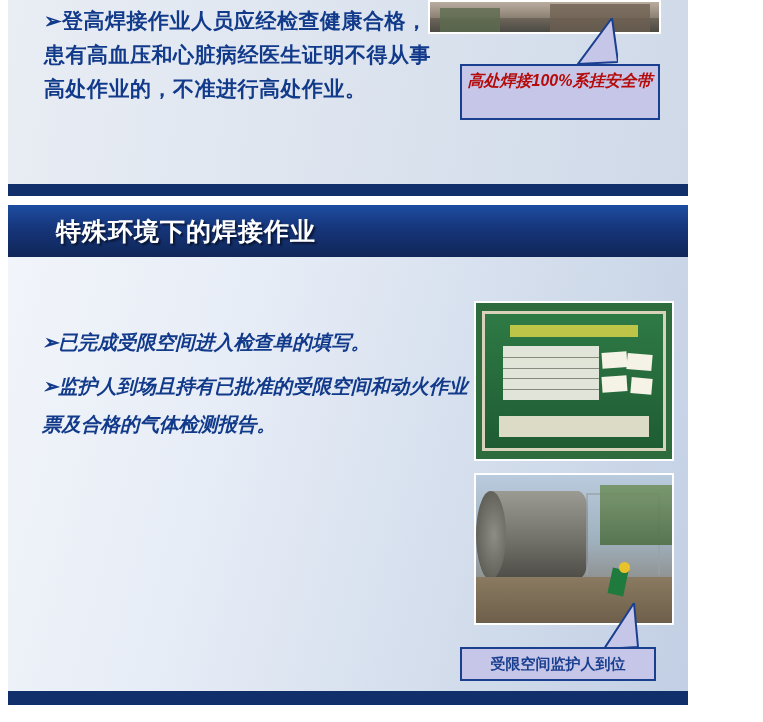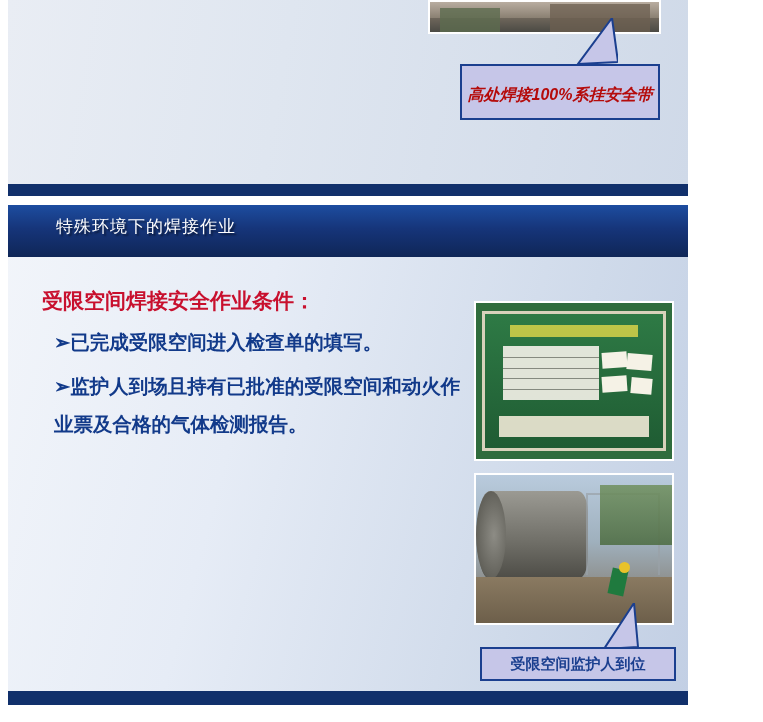--- a/index.html
+++ b/index.html
@@ -82,21 +82,21 @@
     width: 200px;
     height: 56px;
     background: #c6c6e8;
     border: 2px solid #1b3f8f;
     color: #b50b0b;
     font-size: 16px;
     font-weight: bold;
     font-style: italic;
     text-align: center;
     line-height: 26px;
-    padding-top: 16px;
+    padding-top: 2px;
     box-sizing: border-box;
   }
   .s1-pointer {
     position: absolute;
     left: 560px;
     top: 18px;
     width: 50px;
     height: 48px;
   }
 
@@ -124,22 +124,22 @@
     top: 0;
     width: 680px;
     height: 52px;
     background: linear-gradient(180deg,#1d4da0 0%, #16357a 45%, #0f2657 100%);
   }
   .s2-title {
     position: absolute;
     left: 48px;
     top: 10px;
     color: #ffffff;
-    font-size: 17px;
-    font-weight: normal;
+    font-size: 25px;
+    font-weight: bold;
     letter-spacing: 1px;
     text-shadow: 2px 2px 2px rgba(0,0,0,.55);
   }
   .s2-sub {
     position: absolute;
     left: 34px;
     top: 82px;
     color: #c8102e;
     font-size: 21px;
     font-weight: bold;
@@ -148,21 +148,22 @@
     position: absolute;
     left: 34px;
     top: 118px;
     width: 430px;
     color: #123a8a;
     font-size: 19.5px;
     font-weight: bold;
     line-height: 38px;
   }
   .s2-body p {
-    margin: 0 0 6px 12px;
+    margin: 0 0 6px 0;
+    font-style: italic;
   }
 
   
   .s2-photo1 {
     position: absolute;
     left: 466px;
     top: 96px;
     width: 200px;
     height: 160px;
     border: 2px solid #ffffff;
@@ -238,21 +239,21 @@
   .s2-photo2 .scaffold {
     position: absolute; left: 110px; top: 18px; width: 70px; height: 80px;
     border-left: 2px solid #9aa2a8;
     border-right: 2px solid #9aa2a8;
     border-top: 2px solid #9aa2a8;
     opacity: .7;
   }
 
   .s2-callout {
     position: absolute;
-    left: 472px;
+    left: 452px;
     top: 442px;
     width: 196px;
     height: 34px;
     background: #c6c6e8;
     border: 2px solid #1b3f8f;
     color: #1b3f8f;
     font-size: 15px;
     font-weight: bold;
     text-align: center;
     line-height: 30px;
@@ -300,20 +301,21 @@
     background: #ffffff;
   }
 </style>
 </head>
 <body>
 
 <div class="page">
 
   <div class="slide1">
 
+    <div class="s1-text">➢登高焊接作业人员应经检查健康合格，患有高血压和心脏病经医生证明不得从事高处作业的，不准进行高处作业。</div>
 
     <div class="s1-photo">
       <div class="ph-a"></div>
       <div class="ph-b"></div>
       <div class="ph-c"></div>
     </div>
 
     <svg class="s1-pointer" viewBox="0 0 50 48">
       <polygon points="44,0 50,44 10,46" fill="#c6c6e8" stroke="#1b3f8f" stroke-width="2"></polygon>
     </svg>
@@ -323,21 +325,20 @@
     <div class="bevel"></div>
   </div>
 
   <div class="gap"></div>
 
   <div class="slide2">
 
     <div class="s2-titlebar"></div>
     <div class="s2-title">特殊环境下的焊接作业</div>
 
-    <div class="s2-sub">受限空间焊接安全作业条件：</div>
 
     <div class="s2-body">
       <p>➢已完成受限空间进入检查单的填写。</p>
       <p>➢监护人到场且持有已批准的受限空间和动火作业票及合格的气体检测报告。</p>
     </div>
 
     <div class="s2-photo1">
       <div class="board">
         <div class="hdr"></div>
         <div class="tbl">

